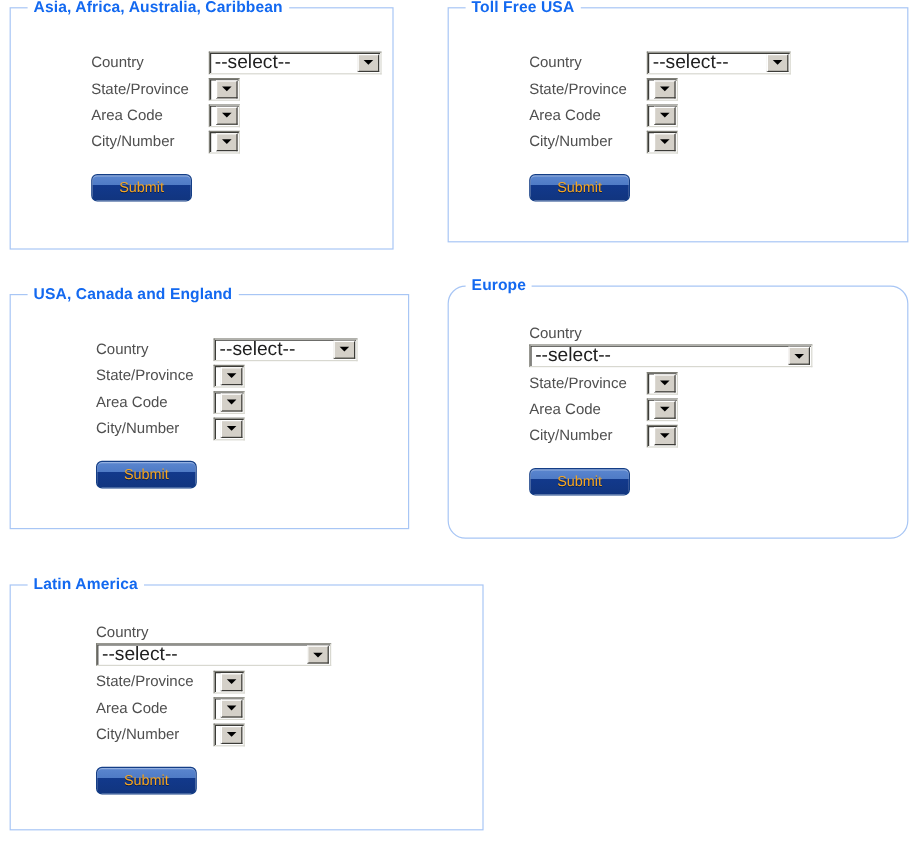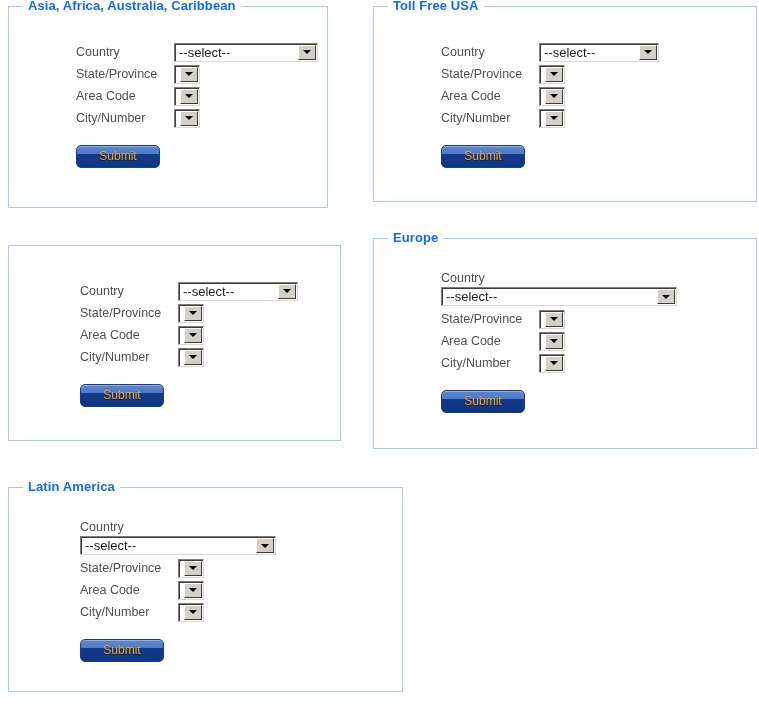--- a/index.html
+++ b/index.html
@@ -96,21 +96,21 @@
     position: relative;
     cursor: default;
   }
   .select .sel-text {
     flex: 1 1 auto;
     padding: 1px 2px 0 4px;
     line-height: 16px;
     white-space: nowrap;
     overflow: hidden;
     color: #202020;
-    font-size: 13px;
+    font-size: 16px;
   }
   .select .arrow-btn {
     flex: 0 0 auto;
     width: 16px;
     margin: 1px 1px 1px 0;
     background: #d4d0c8;
     border-top: 1px solid #ffffff;
     border-left: 1px solid #ffffff;
     border-right: 1px solid #3c3c38;
     border-bottom: 1px solid #3c3c38;
@@ -244,20 +244,21 @@
         </span>
       </div>
 
       <div class="submit-wrap">
         <button class="submit-btn">Submit</button>
       </div>
     </div>
   </fieldset>
 
   <fieldset class="panel" style="left:6px; top:245px; width:333px; height:196px;">
+    <legend class="legend">USA, Canada and England</legend>
     <div class="panel-body" style="padding-left:62px;">
 
       <div class="row">
         <span class="lbl lbl-col">Country</span>
         <span class="select w-wide2">
           <span class="sel-text">--select--</span>
           <span class="arrow-btn"></span>
         </span>
       </div>
 
@@ -284,21 +285,21 @@
           <span class="arrow-btn"></span>
         </span>
       </div>
 
       <div class="submit-wrap">
         <button class="submit-btn">Submit</button>
       </div>
     </div>
   </fieldset>
 
-  <fieldset class="panel" style="left:371px; top:238px; width:384px; height:211px;">
+  <fieldset class="panel" style="left:371px; top:238px; width:384px; height:211px;border-radius:15px;">
     <legend class="legend">Europe</legend>
     <div class="panel-body stacked" style="padding-top:28px; padding-left:58px;">
 
       <div>
         <span class="lbl lbl-top">Country</span>
         <span class="select w-full">
           <span class="sel-text">--select--</span>
           <span class="arrow-btn"></span>
         </span>
       </div>

